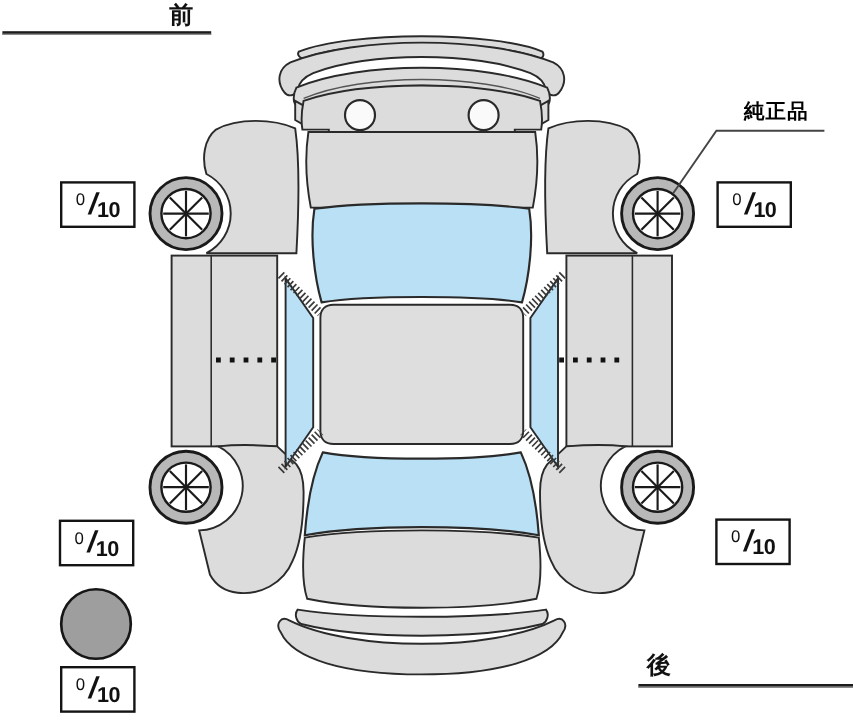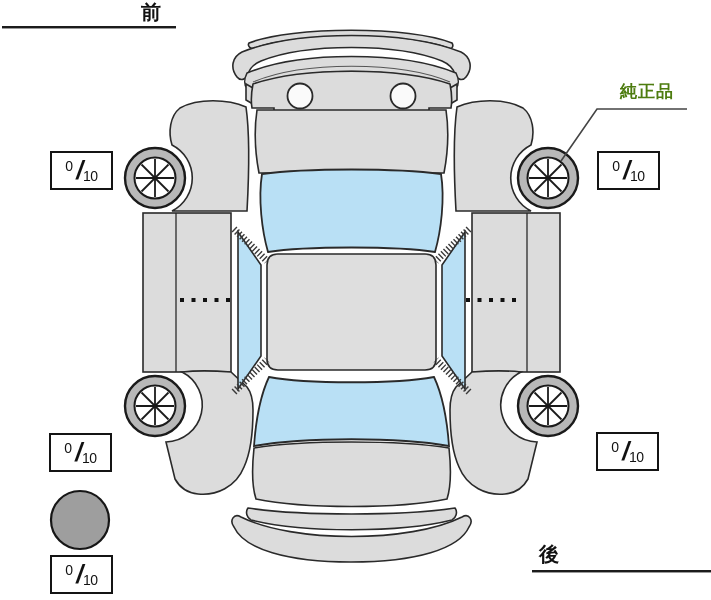--- a/index.html
+++ b/index.html
@@ -10,30 +10,30 @@
   .stage svg{position:absolute;left:0;top:0;}
   .jp-label{
     position:absolute;color:#111;font-size:20px;font-weight:bold;
     font-family:"DejaVu Sans","Liberation Sans",sans-serif;line-height:1;
   }
   .rule{
     position:absolute;height:2px;background:#1c1c1c;
     border-bottom:1px solid #9a9a9a;
   }
   .genuine-label{
-    position:absolute;color:#4d7c0f;font-size:17px;font-weight:bold;letter-spacing:1px;
-    font-family:Liberation Mono, monospace;line-height:1;
+    position:absolute;color:#000000;font-size:17px;font-weight:bold;letter-spacing:1px;
+    font-family:Liberation Sans, sans-serif;line-height:1;
   }
   .tread-box{
     position:absolute;width:59px;height:35px;background:#fff;border:2px solid #141414;
     display:flex;align-items:center;justify-content:center;color:#111;
   }
   .tread-val{font-size:14px;transform:translateY(-5px);margin-right:3px;}
   .tread-sep{font-size:25px;font-style:italic;font-weight:bold;transform:translateY(0px);}
-  .tread-max{font-size:14px;font-weight:normal;transform:translateY(5px);letter-spacing:-0.5px;}
+  .tread-max{font-size:18px;font-weight:bold;transform:translateY(5px);letter-spacing:-0.5px;}
 </style>
 </head>
 <body>
 
 <div class="stage">
 
   <svg width="711" height="600" viewBox="0 0 711 600">
     <g fill="#dcdcdc" stroke="#2a2a2a" stroke-width="1.6">
 
       <rect x="143" y="213" width="88" height="159"></rect>

